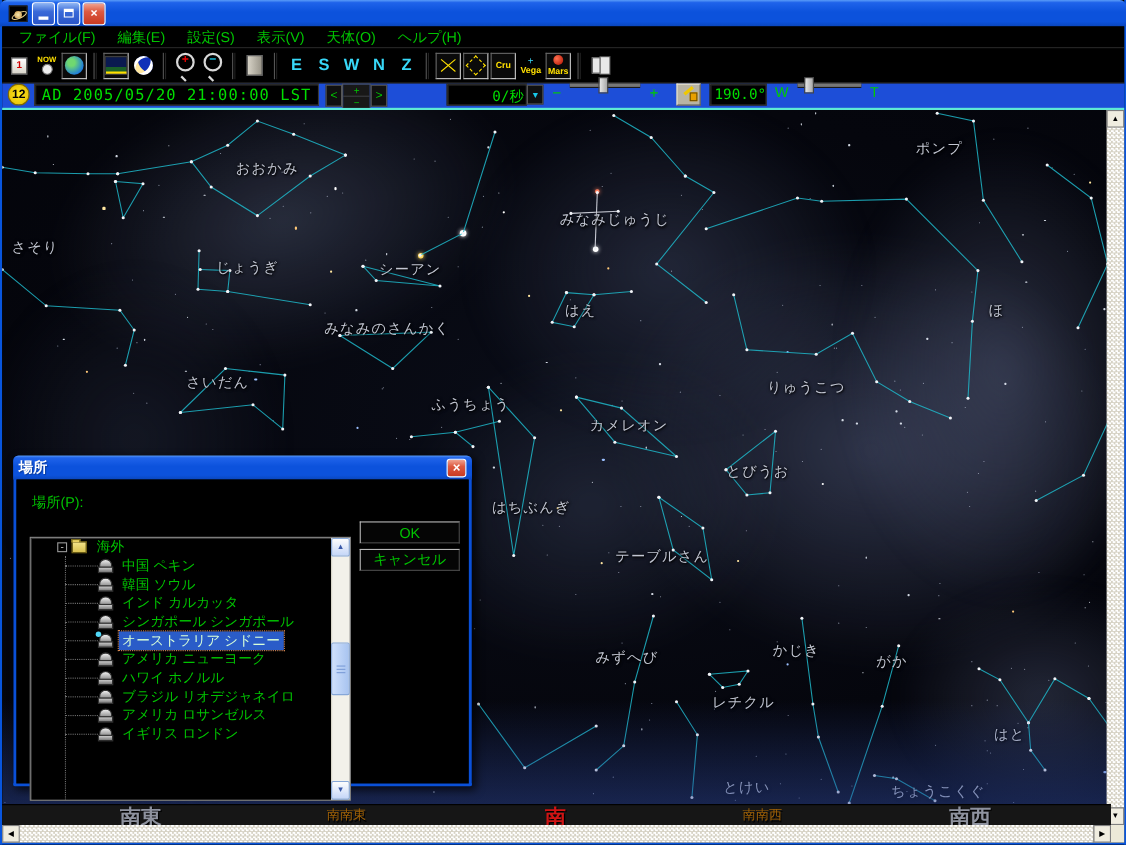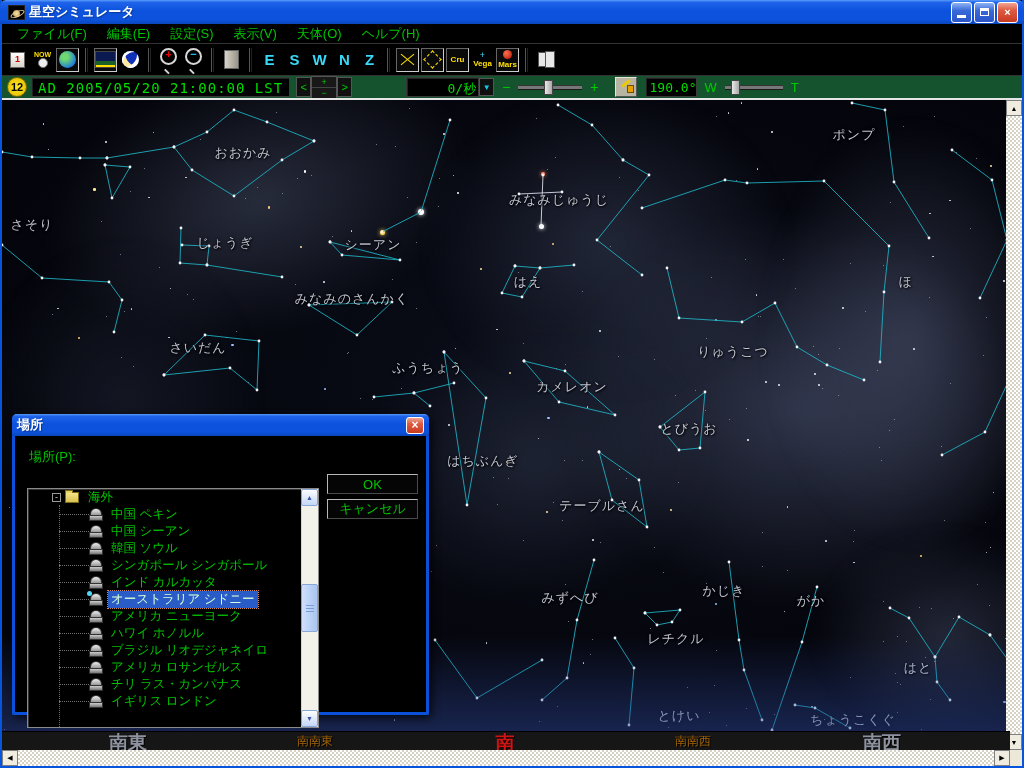--- a/index.html
+++ b/index.html
@@ -70,22 +70,22 @@
   [data-name="constellation-lines-icon"]::after { transform:rotate(-40deg); }
   [data-name="constellation-art-icon"]::before { content:""; width:11px; height:11px;
      border:1px dashed #ffe000; transform:rotate(45deg); }
   [data-name="planet-name-icon"]::before { content:""; width:9px; height:9px; border-radius:50%;
      background:radial-gradient(circle at 35% 35%,#ff7050,#b01000); margin-bottom:1px; }
   [data-name="star-name-icon"]::before { content:"+"; color:#38d8f8; font-size:9px; line-height:7px; }
   [data-name="binoculars-icon"]::before { content:""; width:6px; height:13px; background:#e8e8e8;
      border:1px solid #555; box-shadow:8px 0 0 #e8e8e8, 8px 0 0 1px #555; margin-right:8px; }
 
   
-  .tb2 { position:absolute; left:0; top:76px; width:1020px; height:24px; background:#14532d;
-    border-bottom:2px solid #e5e5e5; display:flex; align-items:center; padding-left:5px; }
+  .tb2 { position:absolute; left:0; top:76px; width:1020px; height:24px; background:#1d4ed8;
+    border-bottom:2px solid #5eead4; display:flex; padding-left:5px; }
   .hour-badge { width:20px; height:20px; border-radius:50%; background:radial-gradient(#ffe820,#e0b800);
     border:1px solid #806800; color:#000; font-size:11px; font-weight:bold; display:flex;
     align-items:center; justify-content:center; }
   .led-box { background:#000; border:1px solid #3a3a3a; box-shadow:inset 1px 1px 0 #222;
     color:#00dd00; font-family:"DejaVu Sans Mono",monospace; }
   .datetime-box { height:20px; margin-left:4px; padding:2px 6px; font-size:14px; letter-spacing:1px; }
   .spin-group { display:flex; margin-left:6px; align-items:center; }
   .spin-btn { width:15px; height:20px; background:#101010; border:1px solid #555; color:#00cc00;
     font-size:11px; display:flex; align-items:center; justify-content:center; }
   .spin-mid { width:26px; height:22px; border:1px solid #555; display:flex; flex-direction:column; }
@@ -199,21 +199,20 @@
   .xp-thumb::after { content:""; position:absolute; left:4px; top:20px; width:8px; height:1px;
     background:#7a9cd8; box-shadow:0 3px 0 #7a9cd8, 0 6px 0 #7a9cd8; }
 </style>
 </head>
 <body>
 
 <div class="window" data-name="app-window">
 
   <div class="titlebar" data-name="title-bar">
     <span class="app-icon" data-name="app-icon"></span>
-    <span class="title-text" data-name="window-title">星空シミュレータ</span>
     <span class="win-btns">
       <span class="win-btn min" data-name="minimize-button">
           <span class="glyph-min" data-name="minimize-icon"></span>
         </span>
       <span class="win-btn res" data-name="restore-button">
           <span class="glyph-res" data-name="restore-icon"></span>
         </span>
       <span class="win-btn cls" data-name="close-button">×</span>
     </span>
   </div>
@@ -873,36 +872,31 @@
           </div>
           <div id="tree-items">
               <div class="tree-row" data-name="tree-item">
                 <span class="stub" data-name="tree-connector"></span>
                 <span class="dome-icon" data-name="observatory-icon"></span>
                 <span class="tree-label" data-name="tree-item-label">中国 ペキン</span>
               </div>
               <div class="tree-row" data-name="tree-item">
                 <span class="stub" data-name="tree-connector"></span>
                 <span class="dome-icon" data-name="observatory-icon"></span>
-                <span class="tree-label" data-name="tree-item-label">中国 シーアン</span>
-              </div>
-              <div class="tree-row" data-name="tree-item">
-                <span class="stub" data-name="tree-connector"></span>
-                <span class="dome-icon" data-name="observatory-icon"></span>
                 <span class="tree-label" data-name="tree-item-label">韓国 ソウル</span>
               </div>
               <div class="tree-row" data-name="tree-item">
                 <span class="stub" data-name="tree-connector"></span>
                 <span class="dome-icon" data-name="observatory-icon"></span>
-                <span class="tree-label" data-name="tree-item-label">シンガポール シンガポール</span>
+                <span class="tree-label" data-name="tree-item-label">インド カルカッタ</span>
               </div>
               <div class="tree-row" data-name="tree-item">
                 <span class="stub" data-name="tree-connector"></span>
                 <span class="dome-icon" data-name="observatory-icon"></span>
-                <span class="tree-label" data-name="tree-item-label">インド カルカッタ</span>
+                <span class="tree-label" data-name="tree-item-label">シンガポール シンガポール</span>
               </div>
               <div class="tree-row selected" data-name="tree-item">
                 <span class="stub" data-name="tree-connector"></span>
                 <span class="dome-icon" data-name="observatory-icon">
                   <span class="dome-dot" data-name="current-location-dot"></span>
                 </span>
                 <span class="tree-label" data-name="tree-item-label">オーストラリア シドニー</span>
               </div>
               <div class="tree-row" data-name="tree-item">
                 <span class="stub" data-name="tree-connector"></span>
@@ -920,25 +914,20 @@
                 <span class="tree-label" data-name="tree-item-label">ブラジル リオデジャネイロ</span>
               </div>
               <div class="tree-row" data-name="tree-item">
                 <span class="stub" data-name="tree-connector"></span>
                 <span class="dome-icon" data-name="observatory-icon"></span>
                 <span class="tree-label" data-name="tree-item-label">アメリカ ロサンゼルス</span>
               </div>
               <div class="tree-row" data-name="tree-item">
                 <span class="stub" data-name="tree-connector"></span>
                 <span class="dome-icon" data-name="observatory-icon"></span>
-                <span class="tree-label" data-name="tree-item-label">チリ ラス・カンパナス</span>
-              </div>
-              <div class="tree-row" data-name="tree-item">
-                <span class="stub" data-name="tree-connector"></span>
-                <span class="dome-icon" data-name="observatory-icon"></span>
                 <span class="tree-label" data-name="tree-item-label">イギリス ロンドン</span>
               </div>
             </div>
         </div>
         <div class="xp-scroll" data-name="tree-scrollbar">
           <div class="xp-btn" data-name="tree-scroll-up-icon">▲</div>
           <div class="xp-track" data-name="tree-scroll-track">
             <div class="xp-thumb" data-name="tree-scrollbar-thumb"></div>
           </div>
           <div class="xp-btn" data-name="tree-scroll-down-icon">▼</div>

